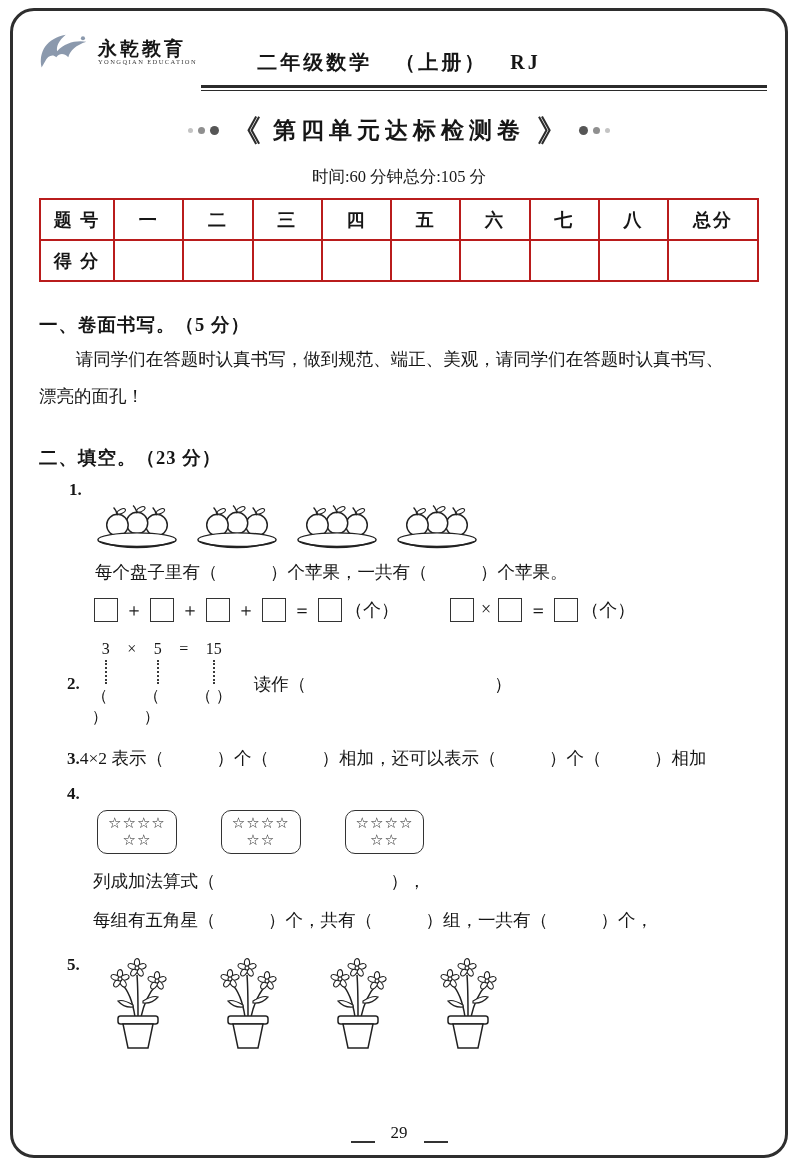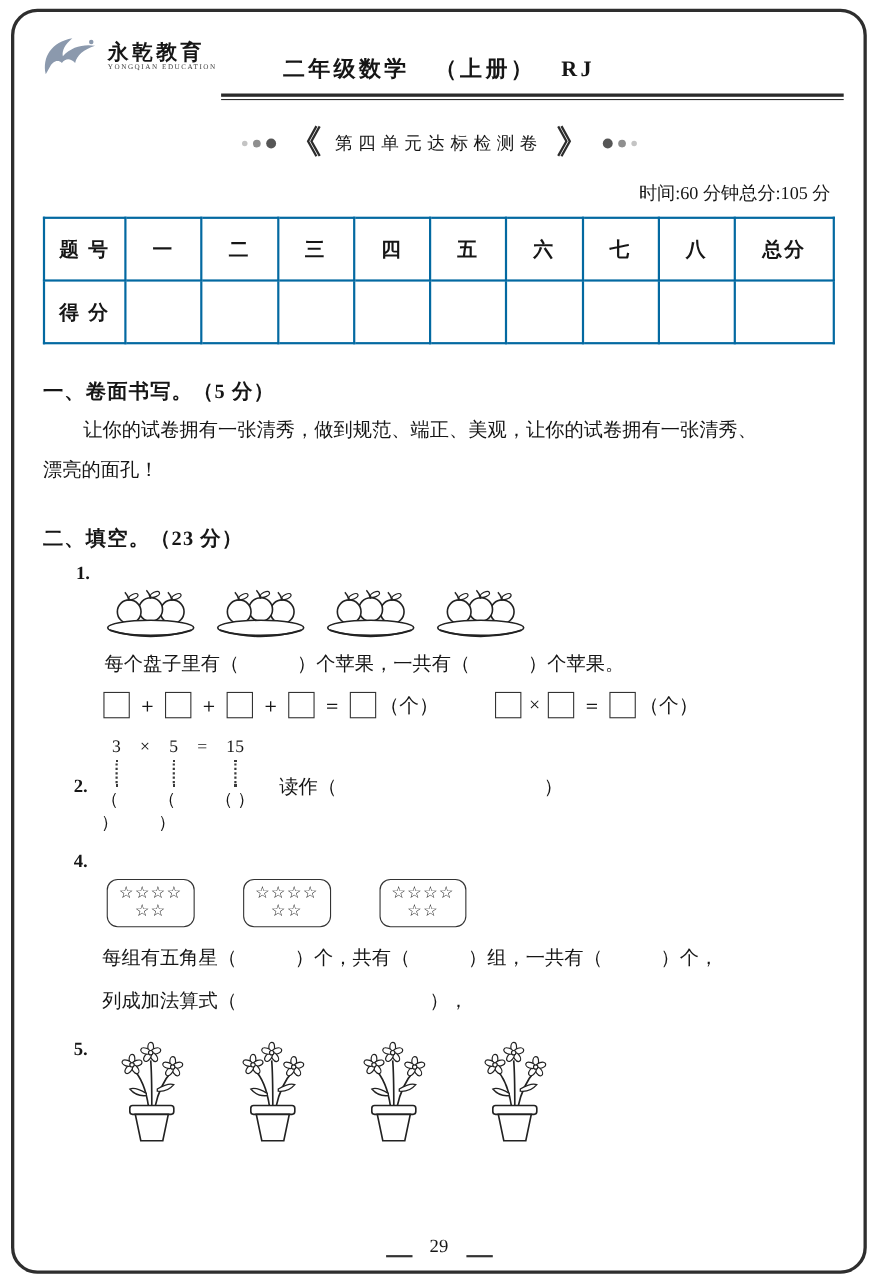--- a/index.html
+++ b/index.html
@@ -31,28 +31,28 @@
   .title-row { display:flex; align-items:center; justify-content:center; gap:12px; margin-top:24px; }
   .deco-dots { display:flex; align-items:center; gap:5px; }
   .deco-dots i { display:block; border-radius:50%; }
   .d1 { width:5px; height:5px; background:#c4c4c4; }
   .d2 { width:7px; height:7px; background:#8f8f8f; }
   .d3 { width:9px; height:9px; background:#565656; }
   .bracket { font-size:30px; color:#2c2c2c; line-height:1; position:relative; font-weight:bold; }
   .bracket .blob { position:absolute; width:30px; height:12px; background:#cdcdcd; border-radius:50%; z-index:-1; top:12px; }
   .bracket-left .blob { left:-14px; }
   .bracket-right .blob { right:-14px; }
-  .exam-title { font-size:16px; font-weight:normal; letter-spacing:5px; }
-
-  
-  .meta { display:flex; justify-content:flex-end; margin-top:20px; font-size:16.5px; padding:0 4px; }
+  .exam-title { font-size:23px; font-weight:bold; letter-spacing:5px; }
+
+  
+  .meta { display:flex; justify-content:center; margin-top:20px; font-size:16.5px; padding:0 4px; }
 
   
   table.score { width:100%; border-collapse:collapse; margin-top:10px; table-layout:fixed; }
-  table.score td { border:2px solid #0369a1; height:57px; text-align:center; font-size:18px; }
+  table.score td { border:2px solid #b91c1c; height:41px; text-align:center; font-size:18px; }
   table.score td.hd { font-weight:bold; letter-spacing:2px; }
   table.score col.c-first { width:74px; }
   table.score col.c-last { width:90px; }
 
   
   .sec-heading { font-weight:bold; font-size:18.5px; margin-top:30px; letter-spacing:1px; }
   .para { font-size:17.5px; line-height:2.1; margin-top:4px; text-align:justify; }
   .para .l1 { text-indent:2.1em; }
 
   
@@ -211,21 +211,21 @@
       <td></td>
       <td></td>
       <td></td>
       <td></td>
     </tr>
   </tbody>
     </table>
 
   <div class="sec-heading">一、卷面书写。（5 分）</div>
   <div class="para">
-    <div class="l1">让你的试卷拥有一张清秀，做到规范、端正、美观，让你的试卷拥有一张清秀、</div>
+    <div class="l1">请同学们在答题时认真书写，做到规范、端正、美观，请同学们在答题时认真书写、</div>
     <div>漂亮的面孔！</div>
   </div>
 
   <div class="sec-heading">二、填空。（23 分）</div>
 
   <div class="q1">
     <span class="qnum">1.</span>
     <div class="plates">
       <svg viewBox="0 0 90 52">
           <use href="#appleplate"></use>
@@ -281,39 +281,42 @@
       <span></span>
       <span>（ ）</span>
     </div>
     <div class="q2-read">
       <span>读作（</span>
       <span class="read-gap"></span>
       <span>）</span>
     </div>
   </div>
 
+  <div class="q3">
+    <span class="qnum">3.</span><span>4×2 表示（　　　）个（　　　）相加，还可以表示（　　　）个（　　　）相加</span>
+  </div>
 
   <div class="q4">
     <span class="qnum">4.</span>
     <div class="star-boxes">
       <div class="star-box">
         <div>☆☆☆☆</div>
         <div>☆☆</div>
       </div>
       <div class="star-box">
         <div>☆☆☆☆</div>
         <div>☆☆</div>
       </div>
       <div class="star-box">
         <div>☆☆☆☆</div>
         <div>☆☆</div>
       </div>
     </div>
+    <div class="q4-line">列成加法算式（　　　　　　　　　　），</div>
     <div class="q4-line">每组有五角星（　　　）个，共有（　　　）组，一共有（　　　）个，</div>
-    <div class="q4-line">列成加法算式（　　　　　　　　　　），</div>
   </div>
 
   <div class="q5">
     <span class="qnum">5.</span>
     <div class="pots">
       <svg viewBox="0 0 72 96">
           <use href="#flowerpot"></use>
         </svg>
       <svg viewBox="0 0 72 96">
           <use href="#flowerpot"></use>

